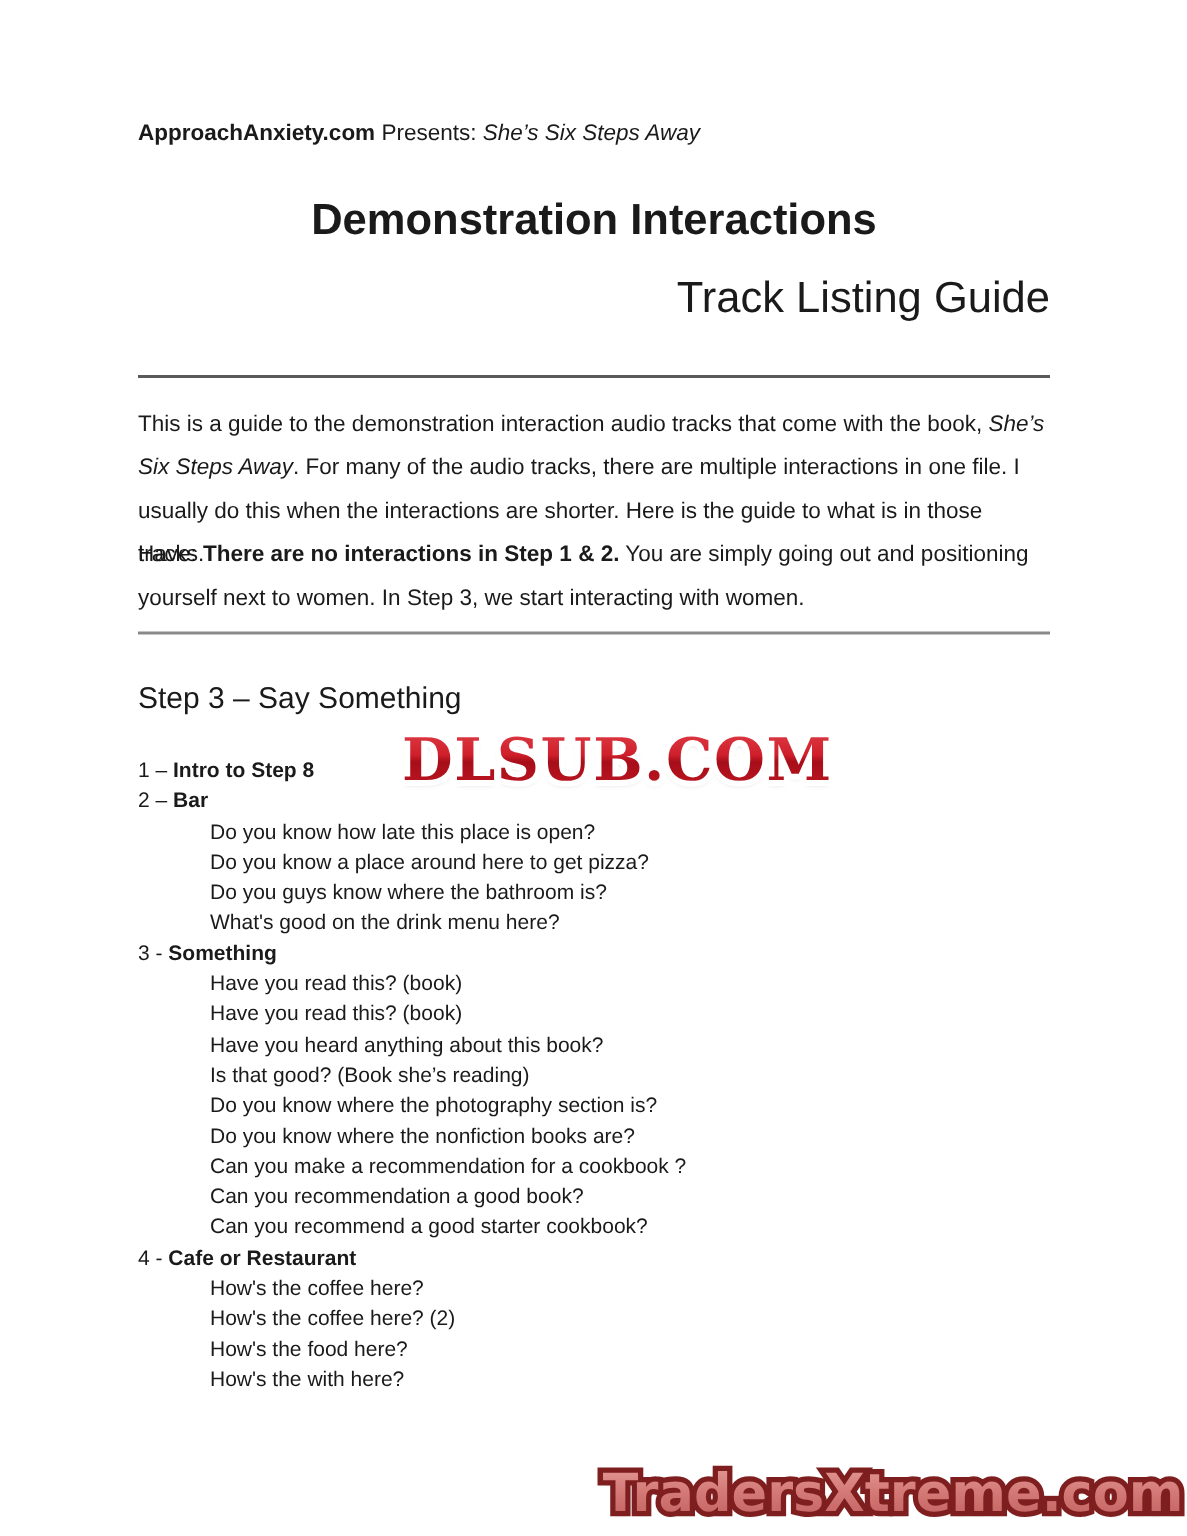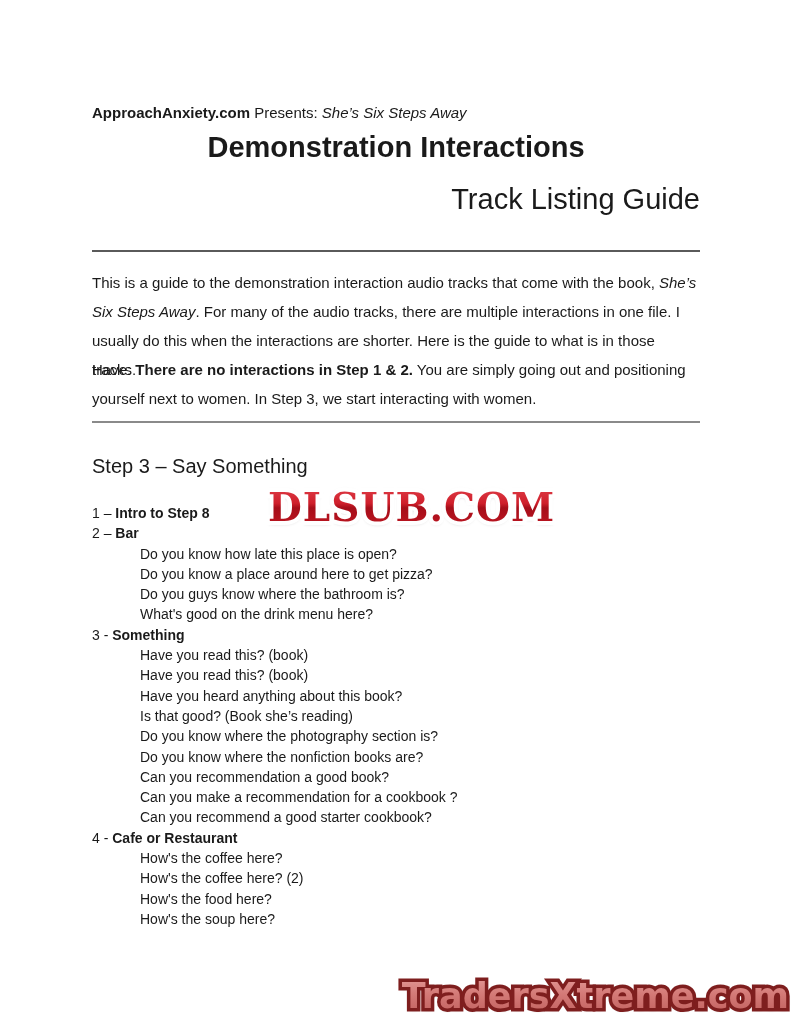--- a/index.html
+++ b/index.html
@@ -14,21 +14,21 @@
     position:absolute;top:4px;right:6px;
     font-family:"Liberation Sans",sans-serif;font-weight:700;font-size:37px;letter-spacing:-1px;
     background:linear-gradient(180deg,#2e2c2c 10%,#3a3434 45%,#8a5c55 95%);
     -webkit-background-clip:text;background-clip:text;color:transparent;
     text-shadow:0 0 1px rgba(190,190,190,.0);
     filter:drop-shadow(0 0 1px #c9c9c9);
   }
 
   
   .content{position:absolute;left:92px;width:608px;}
-  .hdrline{top:104px;font-size:15px;}
+  .hdrline{top:80px;font-size:15px;}
   .hdrline .b{font-weight:700;}
   .hdrline .i{font-style:italic;}
   .doc-title{top:131px;text-align:center;font-size:29px;font-weight:700;}
   .doc-subtitle{top:183px;text-align:right;font-size:29px;font-weight:400;}
   .rule{position:absolute;left:92px;width:608px;height:0;border-top:2px solid #5a5a5a;}
   .rule1{top:250px;}
   .rule2{top:421px;border-top-color:#8a8a8a;}
   .para{font-size:15px;line-height:29px;}
   .para1{top:268px;}
   .para2{top:355px;}
@@ -94,29 +94,29 @@
     <div class="track-item">Do you guys know where the bathroom is?</div>
     <div class="track-item">What's good on the drink menu here?</div>
 
     <div class="track-label"><span>3 - </span><span class="name">Something</span></div>
     <div class="track-item">Have you read this? (book)</div>
     <div class="track-item">Have you read this? (book)</div>
     <div class="track-item">Have you heard anything about this book?</div>
     <div class="track-item">Is that good? (Book she’s reading)</div>
     <div class="track-item">Do you know where the photography section is?</div>
     <div class="track-item">Do you know where the nonfiction books are?</div>
+    <div class="track-item">Can you make a recommendation for a cookbook ?</div>
     <div class="track-item">Can you recommendation a good book?</div>
-    <div class="track-item">Can you make a recommendation for a cookbook ?</div>
     <div class="track-item">Can you recommend a good starter cookbook?</div>
 
     <div class="track-label"><span>4 - </span><span class="name">Cafe or Restaurant</span></div>
     <div class="track-item">How's the coffee here?</div>
     <div class="track-item">How's the coffee here? (2)</div>
     <div class="track-item">How's the food here?</div>
-    <div class="track-item">How's the soup here?</div>
+    <div class="track-item">How's the with here?</div>
 
   </div>
 
   <div class="wm dlsub">
     <span class="layer stroke">DLSUB.COM</span>
     <span class="layer fill">DLSUB.COM</span>
   </div>
 
   <div class="wm traders">
     <span class="layer stroke">TradersXtreme.com</span>

